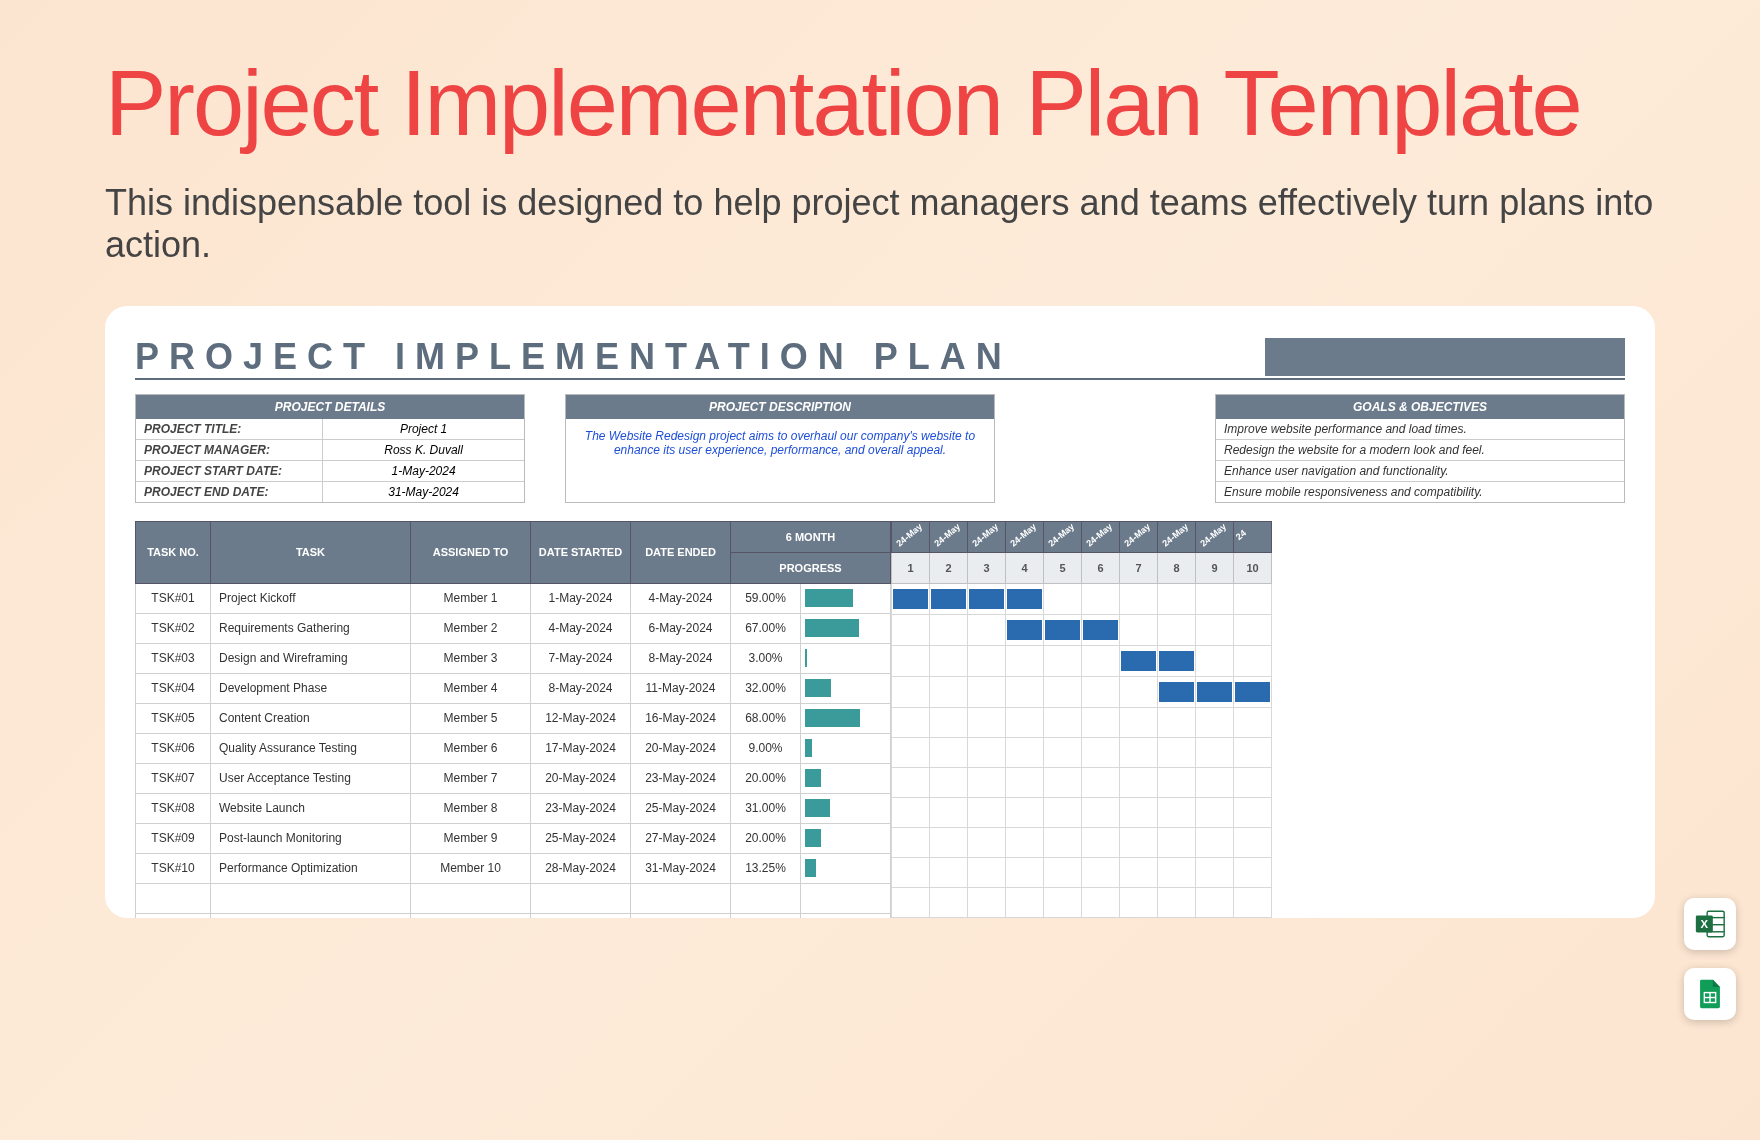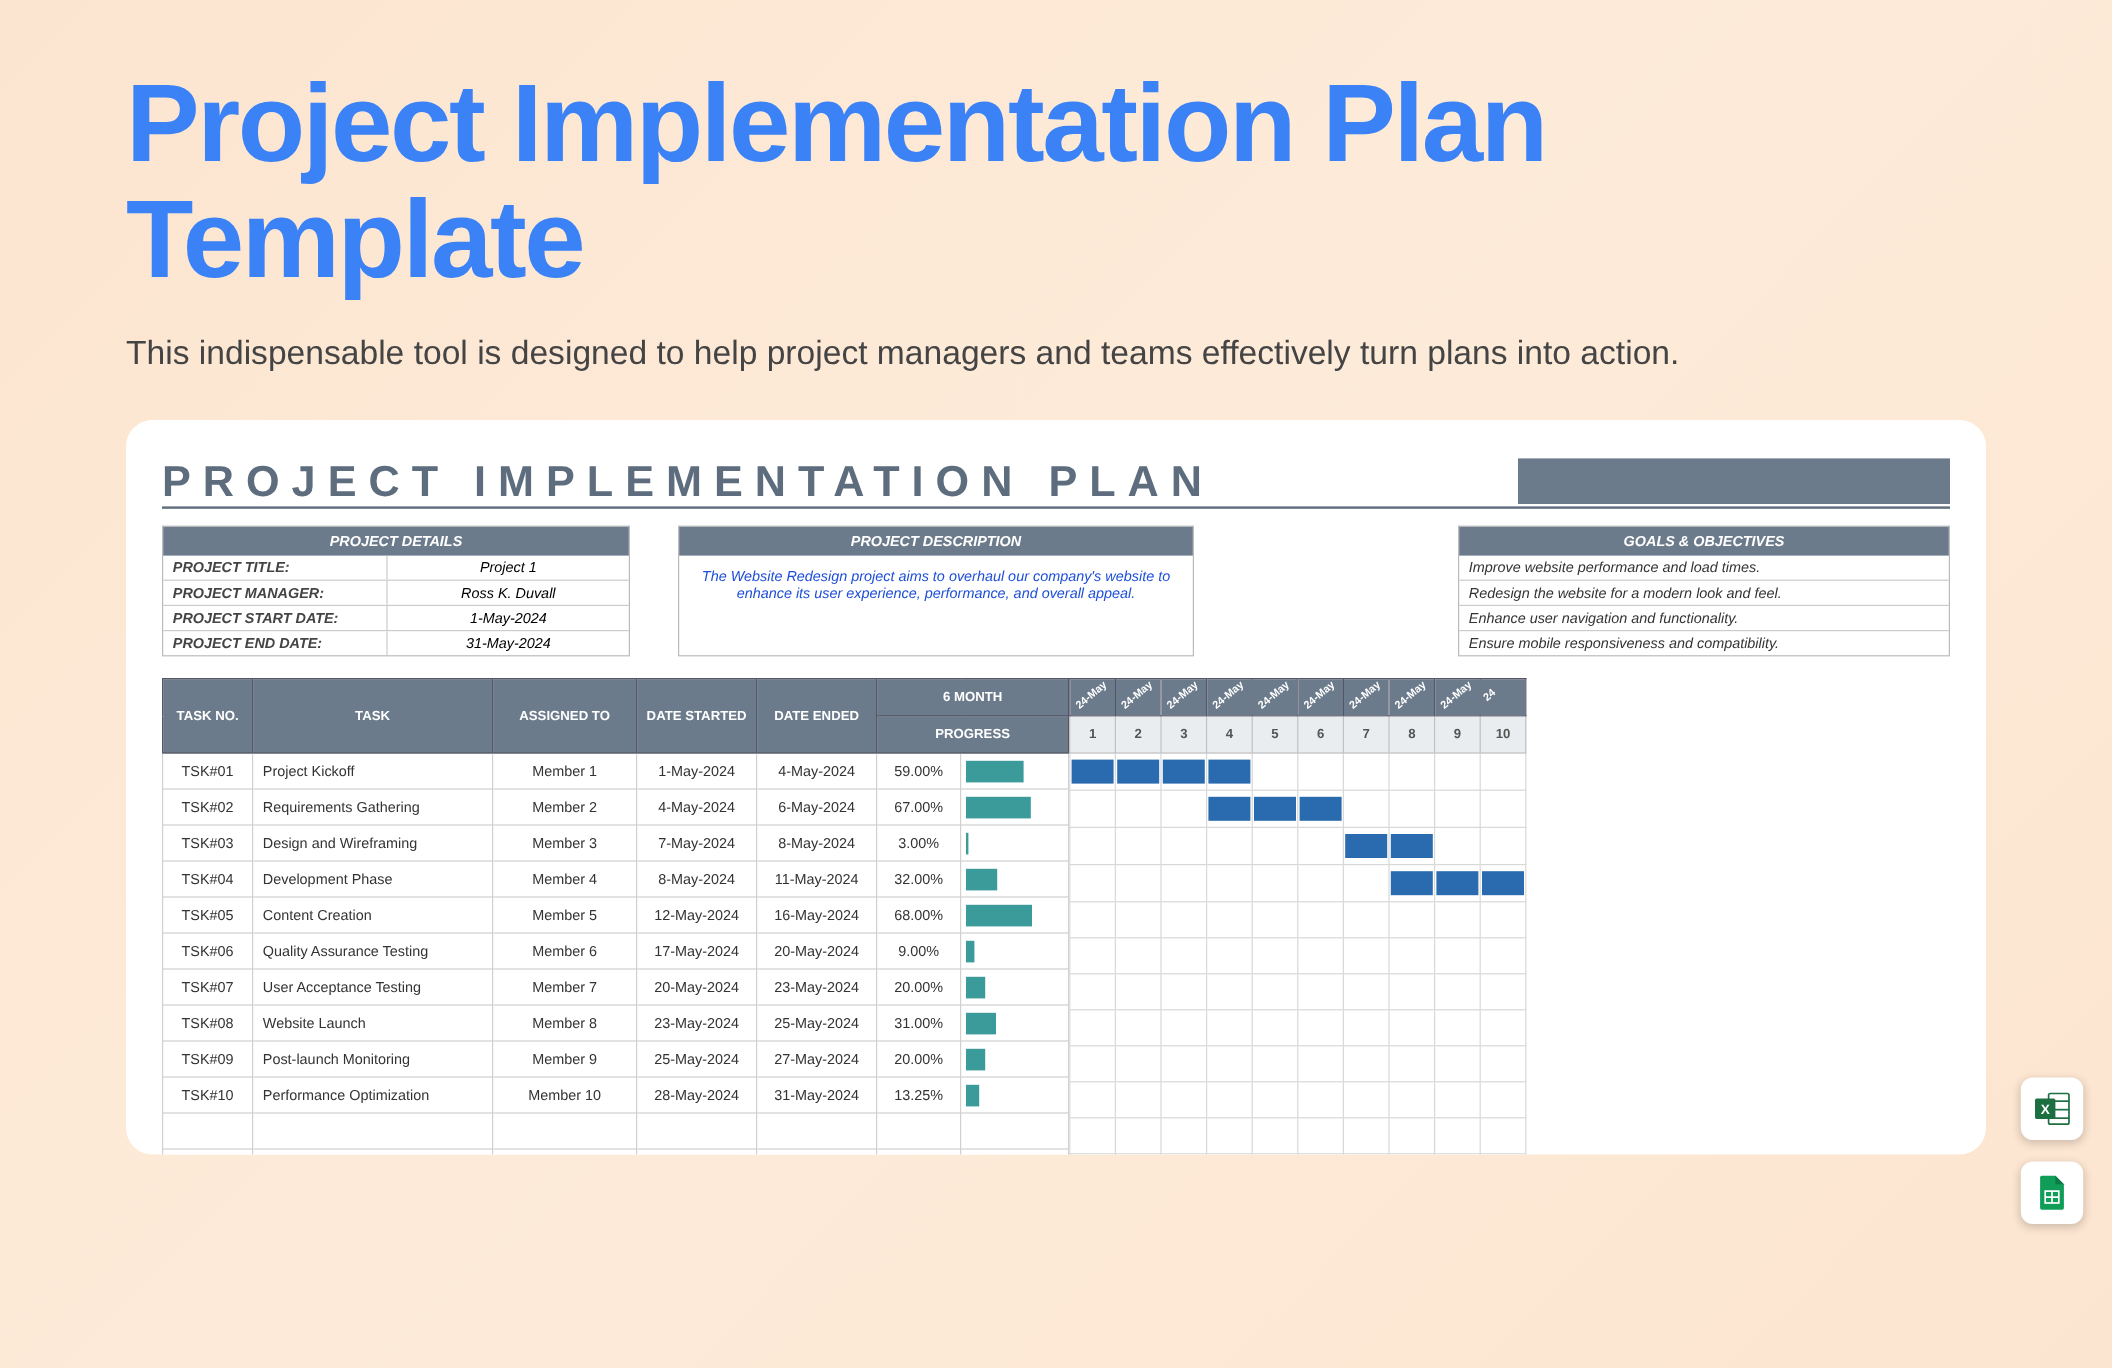--- a/index.html
+++ b/index.html
@@ -6,29 +6,29 @@
   body {
     width: 1760px;
     height: 1140px;
     background: linear-gradient(135deg, #fce5d0 0%, #fdebd9 50%, #fce5d0 100%);
     font-family: Arial, Helvetica, sans-serif;
     overflow: hidden;
     position: relative;
   }
   .page-title {
     font-size: 92px;
-    font-weight: 700;
-    color: #3b82f6;
+    font-weight: 400;
+    color: #ef4444;
     letter-spacing: -2px;
     line-height: 1.05;
     padding: 55px 105px 20px 105px;
     font-family: Arial Black, Arial, sans-serif;
   }
   .page-subtitle {
-    font-size: 28px;
+    font-size: 36px;
     color: #444;
     padding: 10px 105px 30px 105px;
   }
   .sheet {
     background: #fff;
     margin: 10px 105px 0 105px;
     border-radius: 22px;
     padding: 30px 30px 40px 30px;
     height: 612px;
     overflow: hidden;

